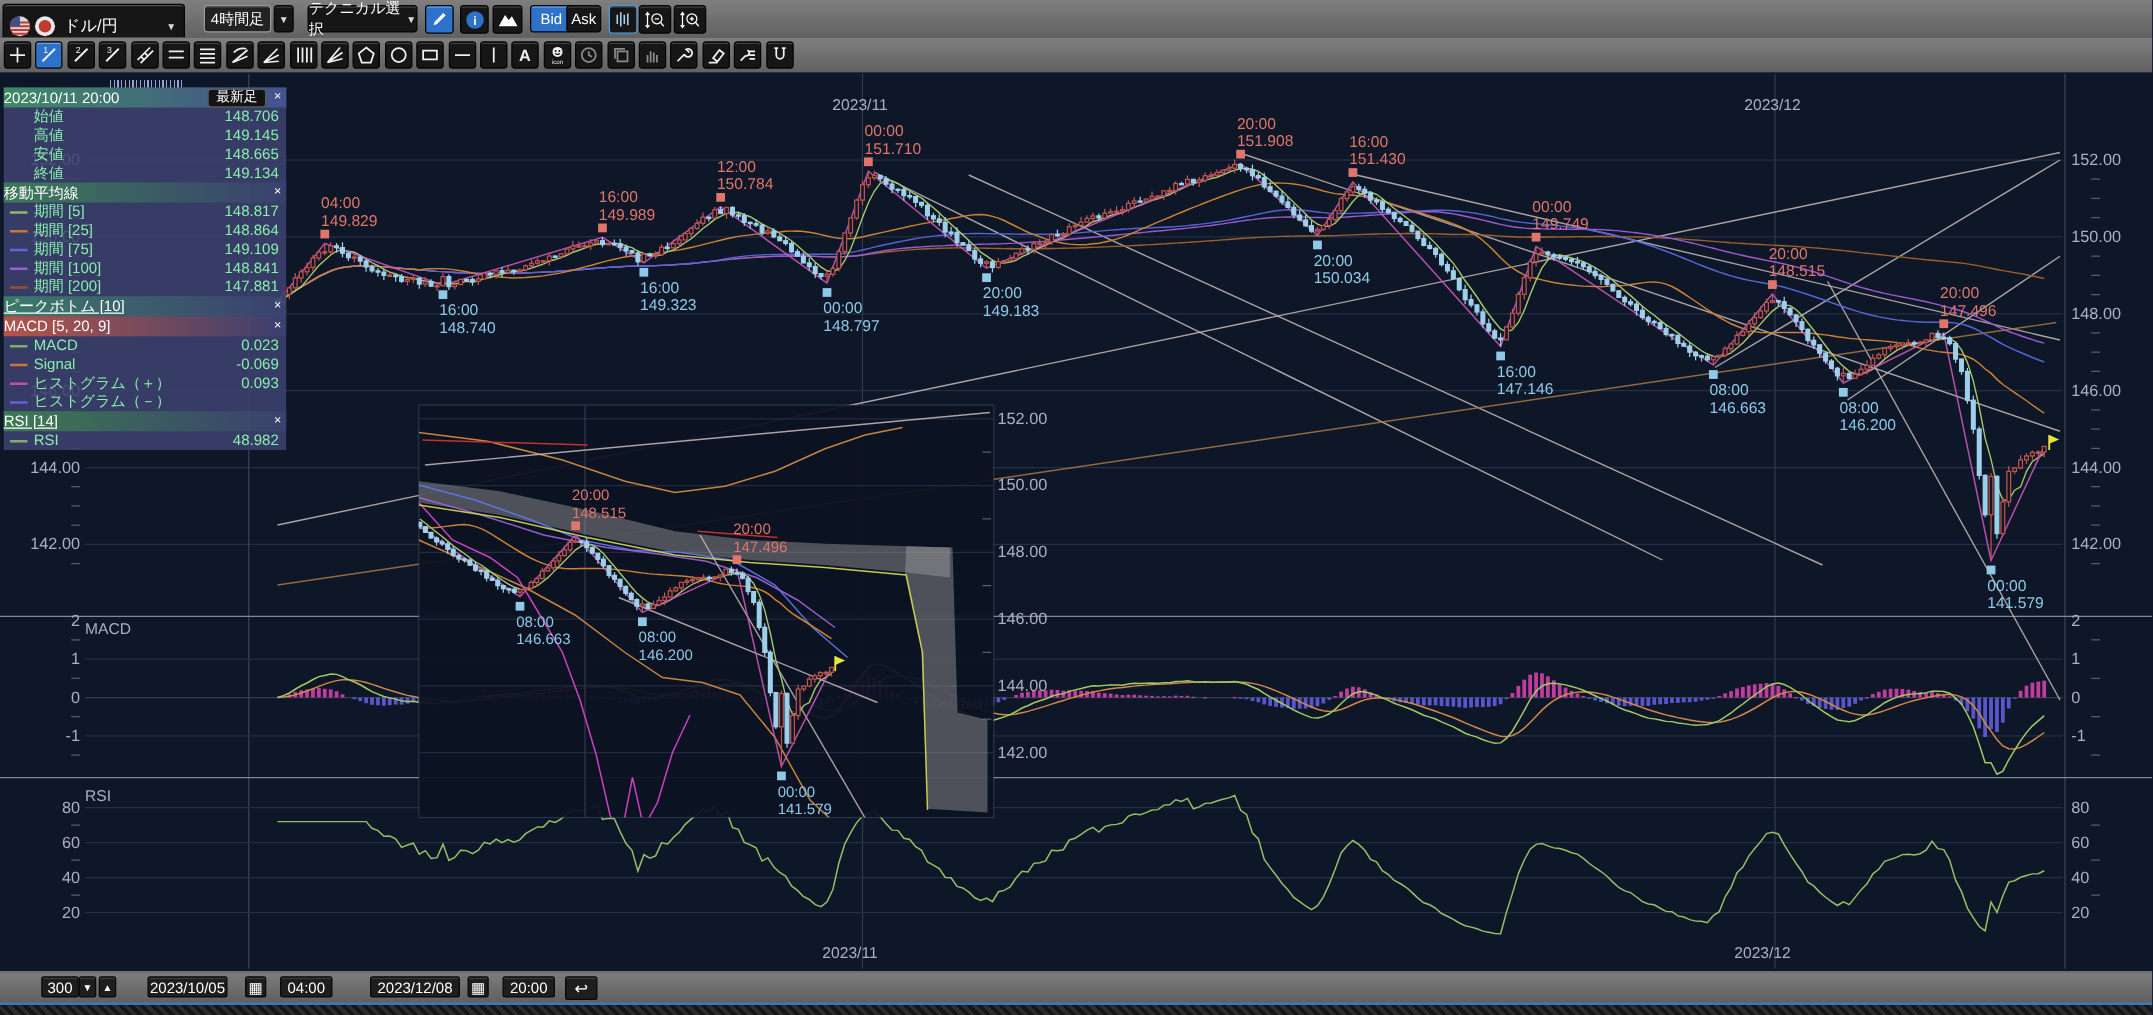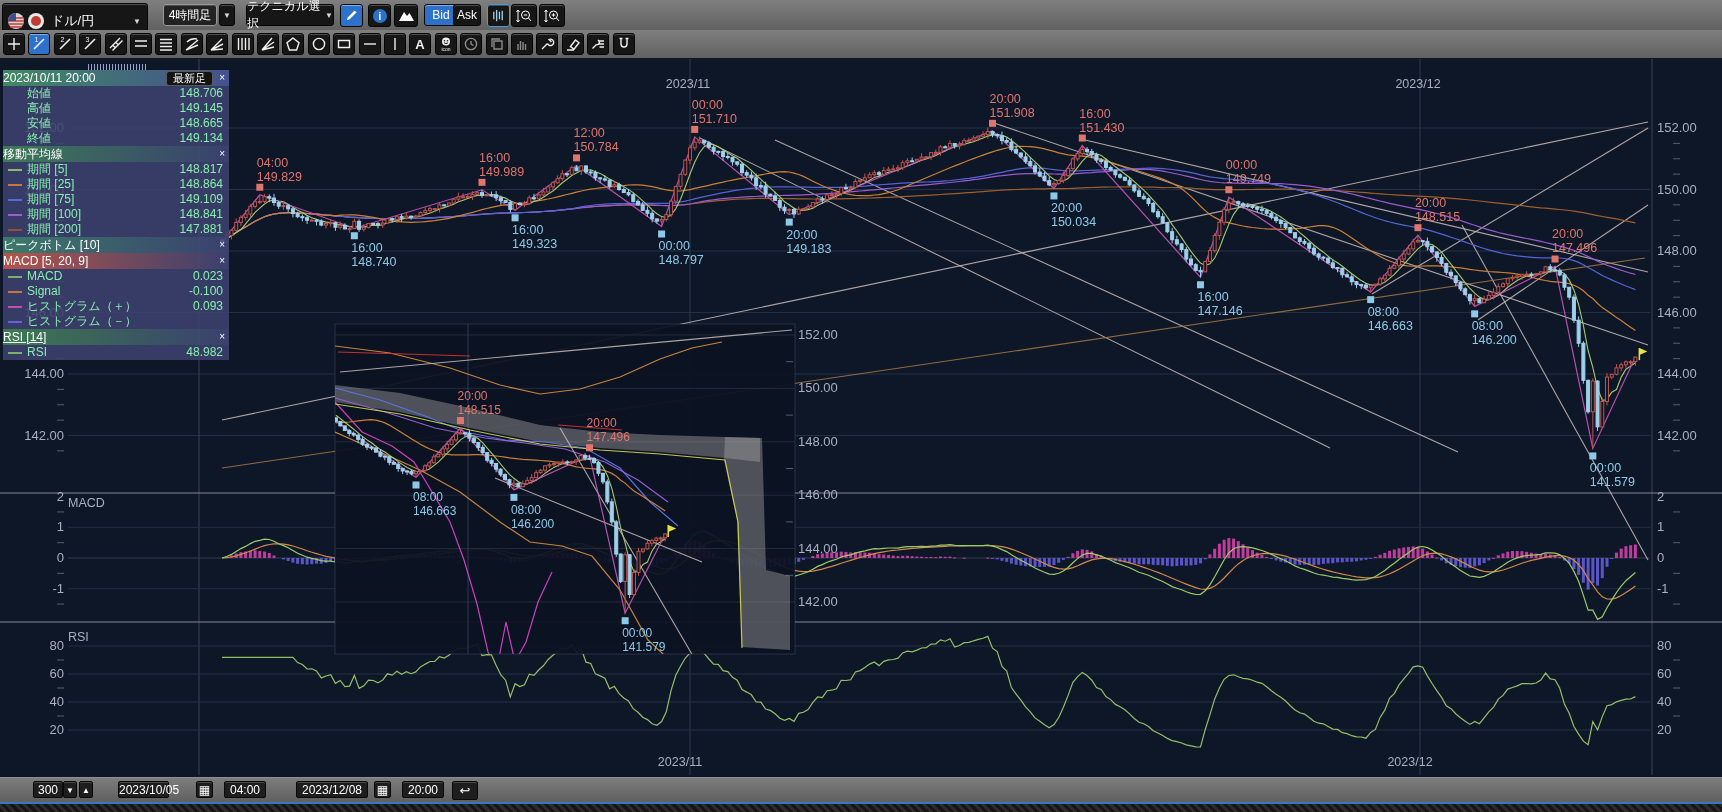--- a/index.html
+++ b/index.html
@@ -1619,31 +1619,31 @@
       <div class="row">
         <span class="sw" style="background:#9a5fd0"></span>
         <span class="rl">期間 [100]</span>
         <span class="rv">148.841</span>
       </div>
       <div class="row">
         <span class="sw" style="background:#96502e"></span>
         <span class="rl">期間 [200]</span>
         <span class="rv">147.881</span>
       </div>
-      <div class="hdr" style="background:linear-gradient(90deg,#3c7a6a,rgba(70,81,143,0.2));"><span>ピークボトム [10]</span><span class="x">×</span></div>
+      <div class="hdr" style="background:linear-gradient(90deg,#3c7a6a,rgba(70,81,143,0.2));text-decoration:underline;"><span>ピークボトム [10]</span><span class="x">×</span></div>
       <div class="hdr" style="background:linear-gradient(90deg,#b5544a,rgba(70,81,143,0.2));"><span>MACD [5, 20, 9]</span><span class="x">×</span></div>
       <div class="row">
         <span class="sw" style="background:#7ab06a"></span>
         <span class="rl">MACD</span>
         <span class="rv">0.023</span>
       </div>
       <div class="row">
         <span class="sw" style="background:#c9763d"></span>
         <span class="rl">Signal</span>
-        <span class="rv">-0.100</span>
+        <span class="rv">-0.069</span>
       </div>
       <div class="row">
         <span class="sw" style="background:#c050a8"></span>
         <span class="rl">ヒストグラム（＋）</span>
         <span class="rv">0.093</span>
       </div>
       <div class="row">
         <span class="sw" style="background:#6a5fd8"></span>
         <span class="rl">ヒストグラム（－）</span>
         <span class="rv"></span>
@@ -1655,21 +1655,21 @@
         <span class="rv">48.982</span>
       </div>
     </div>
 
 <div id="bbar">
   <span class="blab" style="left:4px;">本数:</span>
   <div class="bbox" style="left:33px;width:30px;">300</div>
   <div class="bbox" style="left:63px;width:14px;font-size:8px;">▼</div>
   <div class="bbox" style="left:79px;width:14px;font-size:8px;">▲</div>
   <span class="blab" style="left:99px;">本</span>
-  <div class="bbox" style="left:118px;width:51px;">2023/10/05</div>
+  <div class="bbox" style="left:118px;width:64px;">2023/10/05</div>
   <div class="bbox" style="left:196px;width:17px;">▦</div>
   <div class="bbox" style="left:224px;width:42px;">04:00</div>
   <span class="blab" style="left:275px;">～</span>
   <div class="bbox" style="left:296px;width:72px;">2023/12/08</div>
   <div class="bbox" style="left:374px;width:17px;">▦</div>
   <div class="bbox" style="left:402px;width:42px;">20:00</div>
   <div class="bbox" style="left:452px;width:26px;height:19px;font-size:13px;">↩</div>
 </div>
 <div id="blueline"></div>
 <div id="hatch"></div>

